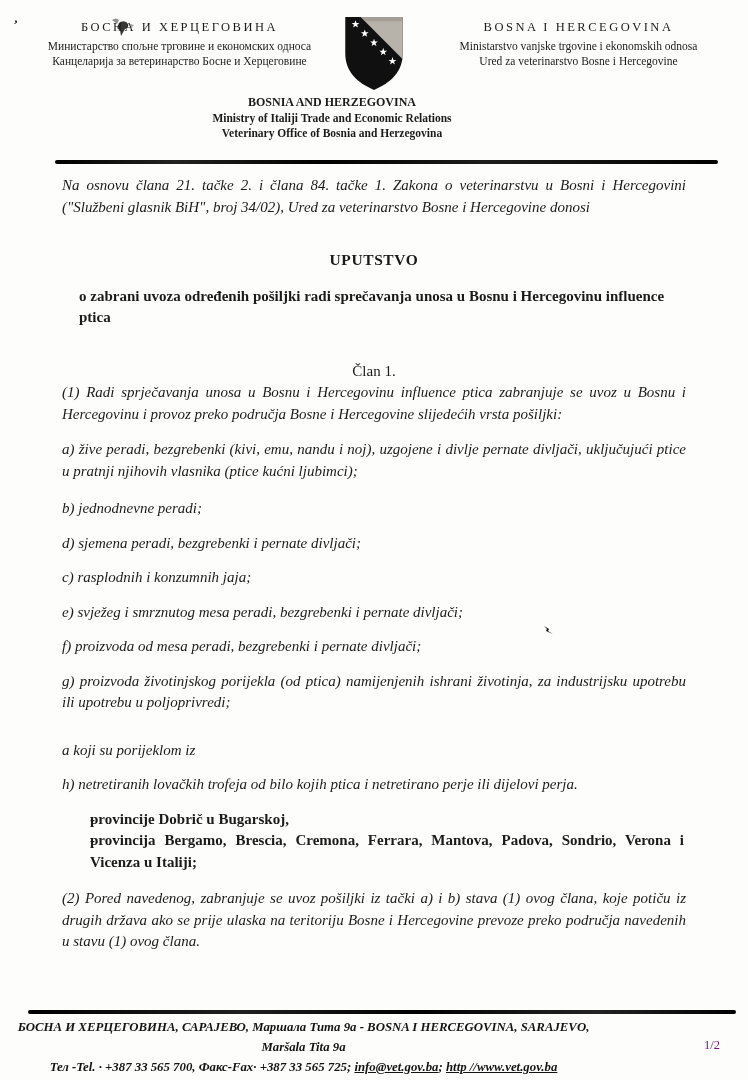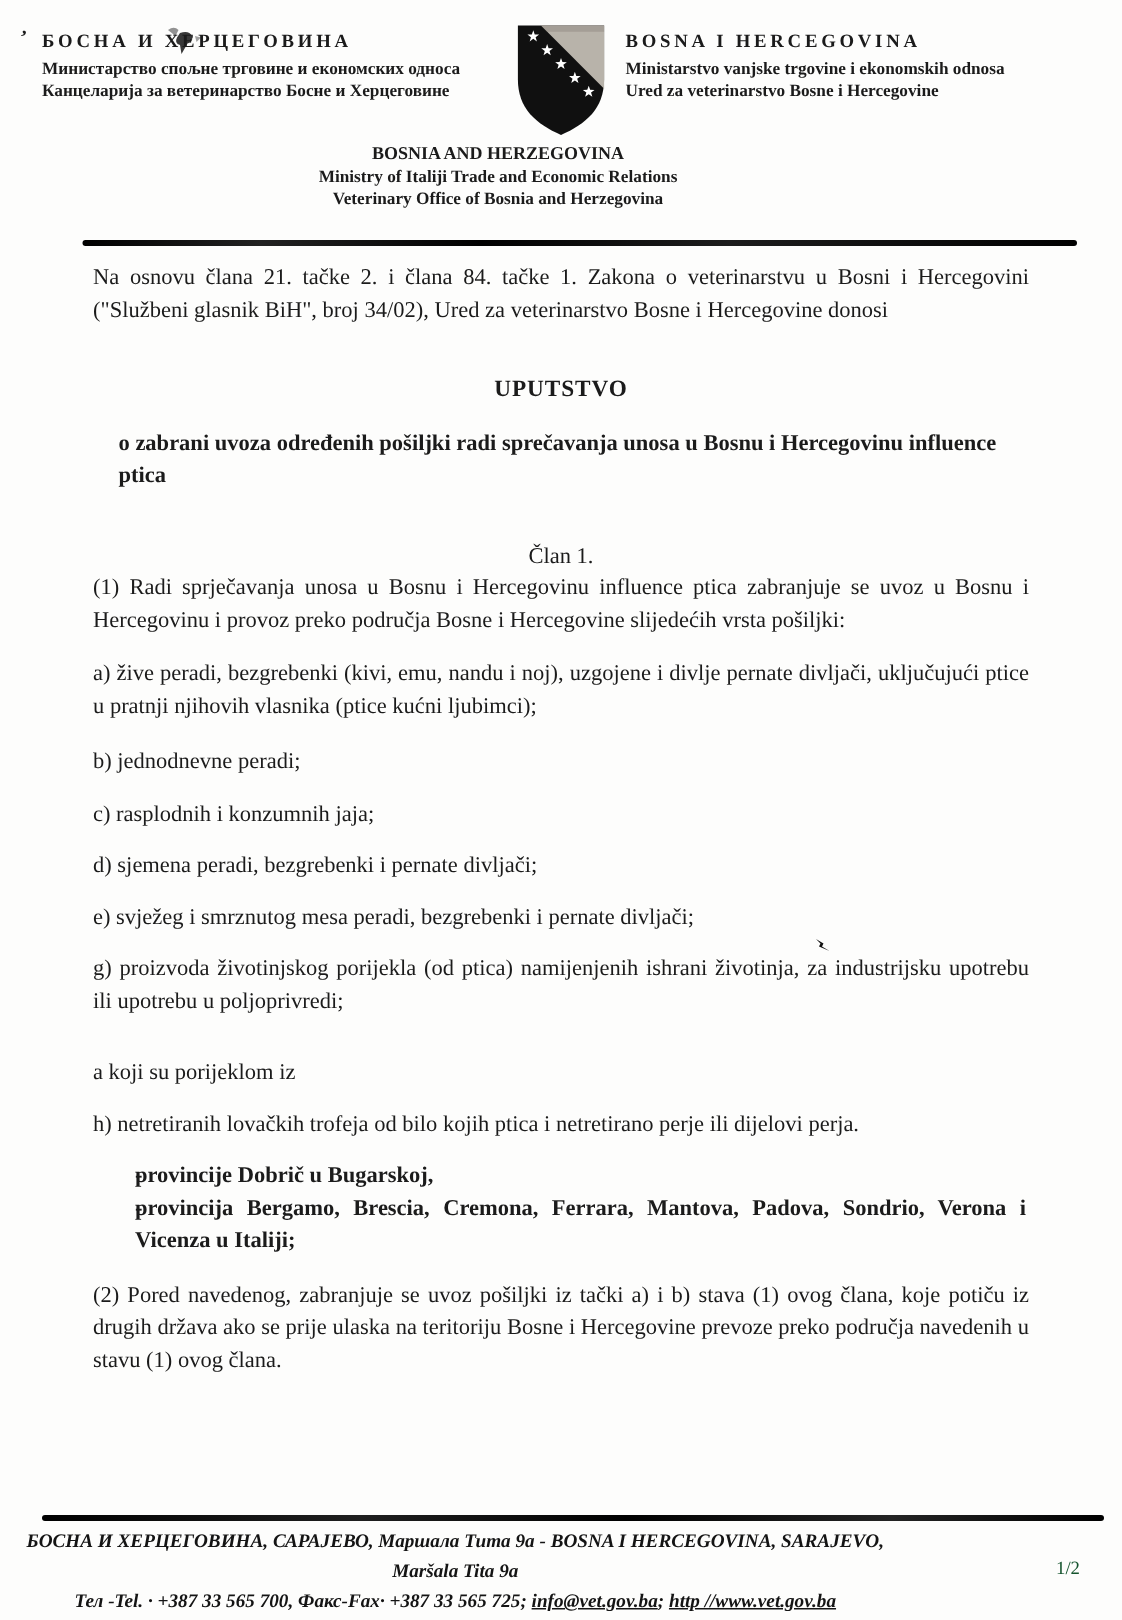--- a/index.html
+++ b/index.html
@@ -13,21 +13,21 @@
     font-family:"Liberation Serif", serif;
     overflow:hidden;
   }
 
   
   .header {
     position:absolute; top:14px; left:0; width:748px;
     display:grid; grid-template-columns:1fr 78px 1fr;
     align-items:start;
   }
-  .hdr-block { font-weight:bold; line-height:15px; }
+  .hdr-block { text-align:center; font-weight:normal; line-height:15px; }
   .hdr-block.left  { padding-left:28px; padding-right:4px; padding-top:6px; }
   .hdr-block.right { padding-right:8px; padding-left:4px; padding-top:6px; }
   .hdr-title { font-size:12.5px; letter-spacing:2.5px; margin-bottom:4px; white-space:nowrap; }
   .hdr-line  { font-size:11.5px; white-space:nowrap; }
   .coat { display:block; margin:0 auto; }
 
   .hdr-en {
     position:absolute; top:95px; left:0; width:664px;
     text-align:center; line-height:15px; font-weight:600;
   }
@@ -43,21 +43,21 @@
   
   .artifact { position:absolute; color:#1b1b1b; }
   .a1 { top:17px; left:13px; font-size:13px; font-weight:bold; transform:rotate(14deg); }
   .a3 { top:625px; left:543px; }
 
   
   .body {
     position:absolute; top:175px; left:62px; width:624px;
     font-size:15px; line-height:21.5px;
   }
-  .para { text-align:justify; margin-bottom:13px; }
+  .para { text-align:justify; margin-bottom:13px;font-style:italic; }
   .mb-intro { margin-bottom:31px; }
   .doc-title { text-align:center; font-weight:bold; font-size:15.5px; letter-spacing:0.6px; margin-bottom:15px; }
   .doc-subtitle { font-weight:bold; margin:0 auto 32px; max-width:590px; }
   .article-heading { text-align:center; }
   .mb-p1 { margin-bottom:14px; }
   .mb-a  { margin-bottom:16px; }
   .mb-g  { margin-bottom:26px; }
   .origin-list { margin-bottom:15px; }
   .origin-item { display:flex; font-weight:bold; }
   .origin-item .dash { width:23px; padding-left:28px; flex:none; }
@@ -70,21 +70,21 @@
     border-radius:2px;
   }
   .footer {
     position:absolute; top:1017px; left:0; width:607px;
     text-align:center; font-style:italic; font-weight:600;
     font-size:12.8px; line-height:20px; color:#141414;
   }
   .footer .link { text-decoration:underline; cursor:pointer; }
   .page-num {
     position:absolute; top:1038px; right:28px;
-    font-size:12.5px; font-style:normal; font-weight:normal; color:#14532d;
+    font-size:12.5px; font-style:normal; font-weight:normal; color:#701a75;
   }
 </style>
 </head>
 <body>
 
 <div class="page">
 
   <span class="artifact a1">’</span>
   <svg class="artifact" style="top:16px;left:106px;" width="34" height="22" viewBox="0 0 34 22">
     <path d="M6 4 q4 -3 7 0 l-2 4 z" fill="#3a3a3a" opacity="0.55"></path>
@@ -136,23 +136,24 @@
     <div class="doc-title">UPUTSTVO</div>
 
     <div class="doc-subtitle">o zabrani uvoza određenih pošiljki radi sprečavanja unosa u Bosnu i Hercegovinu influence ptica</div>
 
     <div class="article-heading">Član 1.</div>
 
     <p class="para mb-p1">(1) Radi sprječavanja unosa u Bosnu i Hercegovinu influence ptica zabranjuje se uvoz u Bosnu i Hercegovinu i provoz preko područja Bosne i Hercegovine slijedećih vrsta pošiljki:</p>
 
     <p class="para mb-a">a) žive peradi, bezgrebenki (kivi, emu, nandu i noj), uzgojene i divlje pernate divljači, uključujući ptice u pratnji njihovih vlasnika (ptice kućni ljubimci);</p>
     <p class="para">b) jednodnevne peradi;</p>
+    <p class="para">d) sjemena peradi, bezgrebenki i pernate divljači;</p>
     <p class="para">c) rasplodnih i konzumnih jaja;</p>
-    <p class="para">d) sjemena peradi, bezgrebenki i pernate divljači;</p>
     <p class="para">e) svježeg i smrznutog mesa peradi, bezgrebenki i pernate divljači;</p>
+    <p class="para">f) proizvoda od mesa peradi, bezgrebenki i pernate divljači;</p>
     <p class="para mb-g">g) proizvoda životinjskog porijekla (od ptica) namijenjenih ishrani životinja, za industrijsku upotrebu ili upotrebu u poljoprivredi;</p>
     <p class="para">a koji su porijeklom iz</p>
 
     <p class="para">h) netretiranih lovačkih trofeja od bilo kojih ptica i netretirano perje ili dijelovi perja.</p>
 
     <div class="origin-list">
       <div class="origin-item">
         <span class="dash">-</span>
         <span class="txt">provincije Dobrič u Bugarskoj,</span>
       </div>

